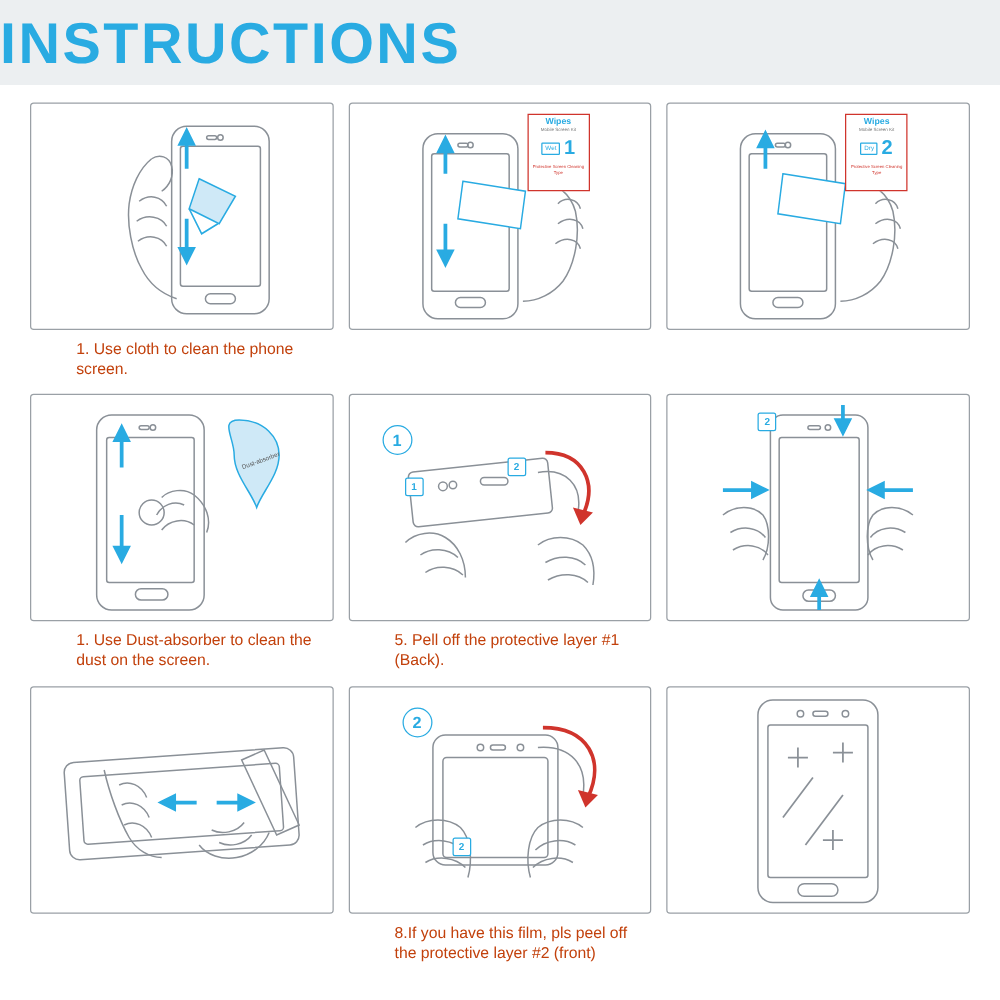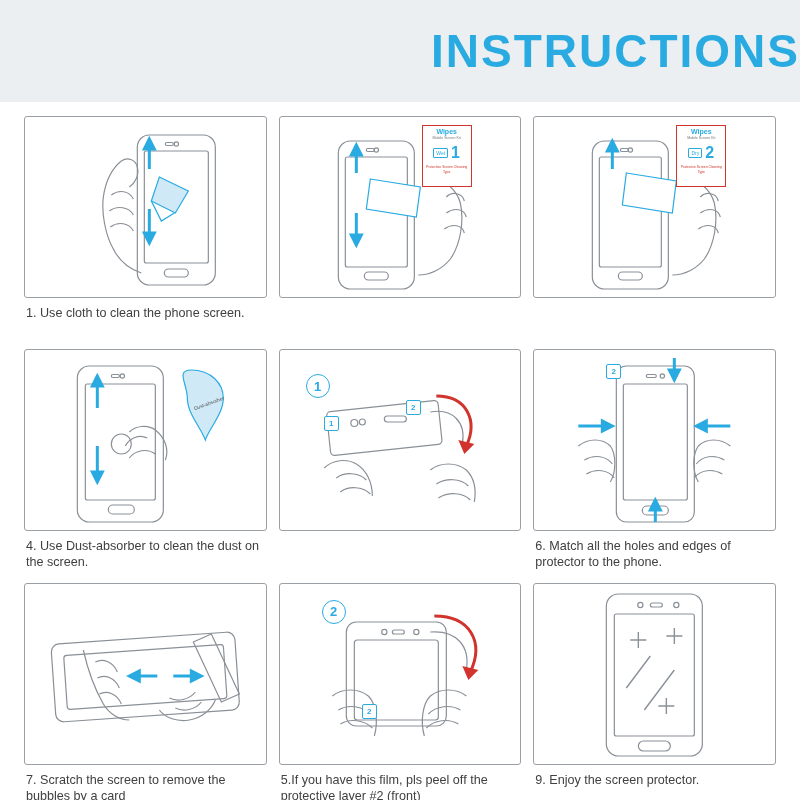--- a/index.html
+++ b/index.html
@@ -14,25 +14,25 @@
     overflow: hidden;
   }
   .page {
     position: relative;
     width: 800px;
     height: 800px;
     background: #ffffff;
     box-sizing: border-box;
   }
   .header {
-    height: 102px;
+    height: 68px;
     background: #eceff1;
     display: flex;
     align-items: center;
-    justify-content: flex-end;
+    justify-content: flex-start;
   }
   .header-title {
     font-size: 46px;
     font-weight: bold;
     letter-spacing: 2px;
     color: #29ABE2;
     font-family: "Liberation Sans", sans-serif;
   }
   .grid {
     display: grid;
@@ -52,23 +52,24 @@
     border: 1px solid #9aa0a6;
     border-radius: 3px;
     background: #ffffff;
     position: relative;
     height: 180px;
     overflow: hidden;
   }
   .caption {
     font-size: 12.6px;
     line-height: 16px;
-    color: #404040;
+    color: #c2410c;
     margin-top: 7px;
     padding-left: 2px;
+    margin-left: 35px;
   }
   svg { display: block; }
   .wipe-label-box {
     position: absolute;
     border: 1px solid #d0342c;
     background: #fff;
     box-sizing: border-box;
     text-align: center;
   }
   .wipe-brand {
@@ -287,21 +288,21 @@
           </g>
           <g stroke="#29ABE2" stroke-width="3" fill="#29ABE2">
             <line x1="72" y1="58" x2="72" y2="34"></line>
             <polygon points="72,26 67,36 77,36"></polygon>
             <line x1="72" y1="96" x2="72" y2="124"></line>
             <polygon points="72,132 67,122 77,122"></polygon>
           </g>
         </svg>
         <div class="dust-label" style="left:168px; top:50px;">Dust-absorber</div>
       </div>
-      <div class="caption">4. Use Dust-absorber to clean the dust on the screen.</div>
+      <div class="caption">1. Use Dust-absorber to clean the dust on the screen.</div>
     </div>
 
     <div class="cell">
       <div class="panel">
         <svg viewBox="0 0 240 180" width="100%" height="100%">
           <g fill="none" stroke="#8a9097" stroke-width="1.2">
 
             <rect x="48" y="56" width="112" height="44" rx="4" ry="4" transform="rotate(-6 104 78)"></rect>
             <circle cx="74" cy="73" r="3.5"></circle>
             <circle cx="82" cy="72" r="3"></circle>
@@ -321,20 +322,21 @@
 
           <g fill="none" stroke="#d0342c" stroke-width="3">
             <path d="M156 46 C186 46 198 70 186 96"></path>
           </g>
           <polygon points="184,104 178,90 194,94" fill="#d0342c"></polygon>
         </svg>
         <div class="circle-num" style="left:26px; top:24px;">1</div>
         <div class="tiny-tag" style="left:126px; top:50px;">2</div>
         <div class="tiny-tag" style="left:44px; top:66px;">1</div>
       </div>
+      <div class="caption">5. Pell off the protective layer #1 (Back).</div>
     </div>
 
     <div class="cell">
       <div class="panel">
         <svg viewBox="0 0 240 180" width="100%" height="100%">
           <g fill="none" stroke="#8a9097" stroke-width="1.2">
             <rect x="82" y="16" width="78" height="156" rx="10" ry="10"></rect>
             <rect x="89" y="34" width="64" height="116" rx="2" ry="2"></rect>
             <circle cx="128" cy="26" r="2.2"></circle>
             <rect x="112" y="24.5" width="10" height="3" rx="1.5"></rect>
@@ -353,21 +355,20 @@
             <line x1="196" y1="76" x2="170" y2="76"></line>
             <polygon points="162,76 172,71 172,81"></polygon>
             <line x1="140" y1="8" x2="140" y2="22"></line>
             <polygon points="140,30 135,20 145,20"></polygon>
             <line x1="121" y1="172" x2="121" y2="158"></line>
             <polygon points="121,150 116,160 126,160"></polygon>
           </g>
         </svg>
         <div class="tiny-tag" style="left:72px; top:14px;">2</div>
       </div>
-      <div class="caption">6. Match all the holes and edges of protector to the phone.</div>
     </div>
 
     <div class="cell">
       <div class="panel">
         <svg viewBox="0 0 240 180" width="100%" height="100%">
           <g fill="none" stroke="#8a9097" stroke-width="1.2">
 
             <rect x="28" y="54" width="184" height="78" rx="8" ry="8" transform="rotate(-4 120 93)"></rect>
             <rect x="40" y="66" width="160" height="54" rx="3" ry="3" transform="rotate(-4 120 93)"></rect>
 
@@ -383,21 +384,20 @@
             <path d="M170 108 C164 116 152 118 144 114"></path>
           </g>
           <g stroke="#29ABE2" stroke-width="3" fill="#29ABE2">
             <line x1="132" y1="92" x2="112" y2="92"></line>
             <polygon points="104,92 114,87 114,97"></polygon>
             <line x1="148" y1="92" x2="168" y2="92"></line>
             <polygon points="176,92 166,87 166,97"></polygon>
           </g>
         </svg>
       </div>
-      <div class="caption">7. Scratch the screen to remove the bubbles by a card</div>
     </div>
 
     <div class="cell">
       <div class="panel">
         <svg viewBox="0 0 240 180" width="100%" height="100%">
           <g fill="none" stroke="#8a9097" stroke-width="1.2">
 
             <rect x="66" y="38" width="100" height="104" rx="10" ry="10"></rect>
             <rect x="74" y="56" width="84" height="80" rx="3" ry="3"></rect>
             <circle cx="136" cy="48" r="2.6"></circle>
@@ -414,21 +414,21 @@
             <path d="M150 48 C176 46 190 62 186 86"></path>
           </g>
           <g fill="none" stroke="#d0342c" stroke-width="3">
             <path d="M154 32 C190 32 204 58 190 88"></path>
           </g>
           <polygon points="188,96 182,82 198,86" fill="#d0342c"></polygon>
         </svg>
         <div class="circle-num" style="left:42px; top:16px;">2</div>
         <div class="tiny-tag" style="left:82px; top:120px;">2</div>
       </div>
-      <div class="caption">5.If you have this film, pls peel off the protective layer #2 (front)</div>
+      <div class="caption">8.If you have this film, pls peel off the protective layer #2 (front)</div>
     </div>
 
     <div class="cell">
       <div class="panel">
         <svg viewBox="0 0 240 180" width="100%" height="100%">
           <g fill="none" stroke="#8a9097" stroke-width="1.2">
             <rect x="72" y="10" width="96" height="162" rx="12" ry="12"></rect>
             <rect x="80" y="30" width="80" height="122" rx="2" ry="2"></rect>
             <circle cx="142" cy="21" r="2.6"></circle>
             <rect x="116" y="19" width="12" height="4" rx="2"></rect>
@@ -441,17 +441,16 @@
               <line x1="132" y1="52" x2="148" y2="52"></line>
                 <line x1="140" y1="44" x2="140" y2="60"></line>
               <line x1="124" y1="122" x2="140" y2="122"></line>
                 <line x1="132" y1="114" x2="132" y2="130"></line>
               <line x1="92" y1="104" x2="116" y2="72"></line>
               <line x1="110" y1="126" x2="140" y2="86"></line>
             </g>
           </g>
         </svg>
       </div>
-      <div class="caption">9. Enjoy the screen protector.</div>
     </div>
 
   </div>
 </div>
 
 </body></html>

